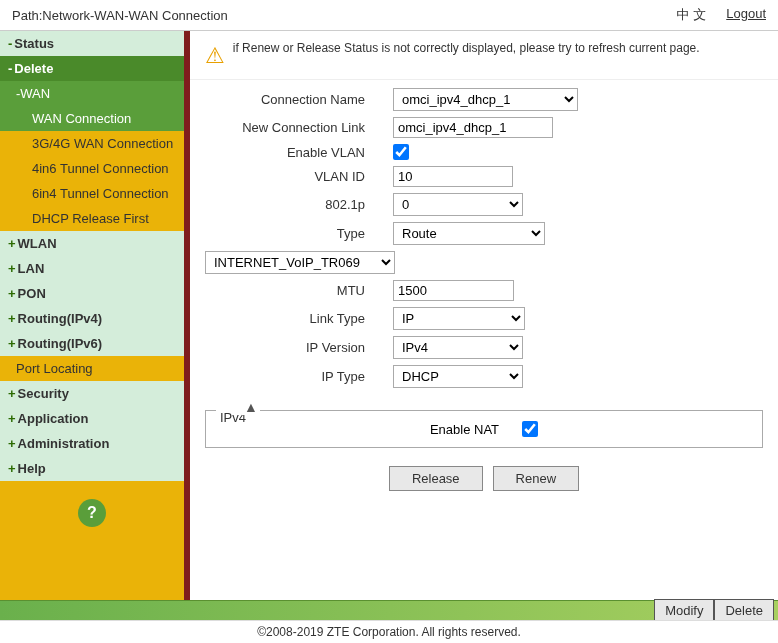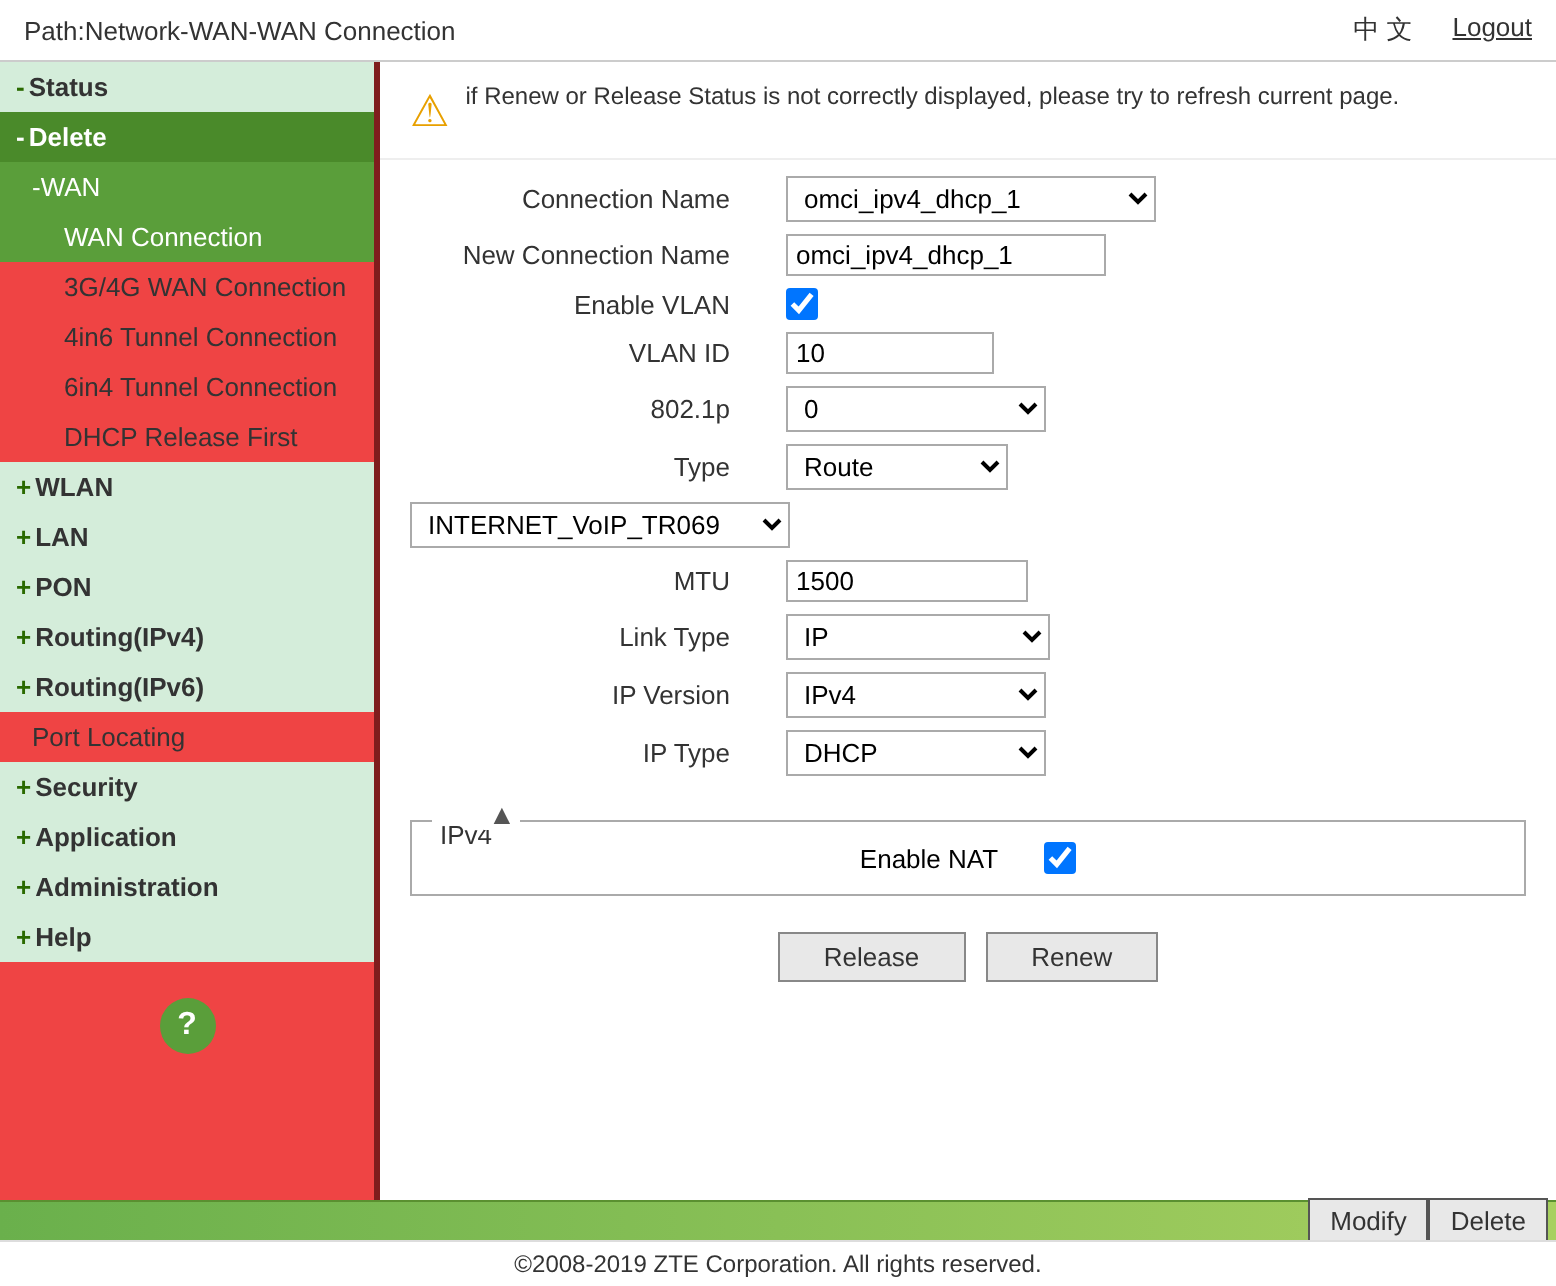--- a/index.html
+++ b/index.html
@@ -9,21 +9,21 @@
     .top-bar { background: #fff; border-bottom: 1px solid #ccc; padding: 6px 12px; display: flex; justify-content: space-between; align-items: center; min-height: 30px; }
     .top-bar-path { font-size: 13px; color: #333; }
     .top-bar-right { display: flex; gap: 20px; }
     .top-bar-lang { font-size: 13px; color: #333; cursor: pointer; }
     .top-bar-logout { font-size: 13px; color: #333; cursor: pointer; text-decoration: underline; }
 
     
     .main-layout { display: flex; flex: 1; overflow: hidden; }
 
     
-    .sidebar { width: 190px; background: #ef4444; border-right: 3px solid #7f1d1d; overflow-y: auto; flex-shrink: 0; }
+    .sidebar { width: 190px; background: #eab308; border-right: 6px solid #7f1d1d; overflow-y: auto; flex-shrink: 0; }
     .sidebar-item { padding: 5px 10px; cursor: pointer; font-size: 13px; color: #333; }
     .sidebar-item.section-header { font-weight: bold; padding: 5px 8px; }
     .sidebar-item.section-header.top-level { background: #d4edda; color: #333; }
     .sidebar-item.section-header.active-section { background: #4a8a2a; color: #fff; }
     .sidebar-item.sub-item { padding-left: 20px; }
     .sidebar-item.sub-sub-item { padding-left: 32px; }
 
     
     .content { flex: 1; overflow-y: auto; padding: 0; background: #fff; }
 
@@ -151,44 +151,44 @@
     <div class="form-area">
 
       <div class="form-row">
         <span class="form-label">Connection Name</span>
         <select class="form-select" style="width:185px;">
           <option>omci_ipv4_dhcp_1</option>
         </select>
       </div>
 
       <div class="form-row">
-        <span class="form-label">New Connection Name</span>
+        <span class="form-label">New Connection Link</span>
         <input type="text" class="form-control" style="width: 160px;" value="omci_ipv4_dhcp_1">
       </div>
 
       <div class="form-row">
         <span class="form-label">Enable VLAN</span>
         <input type="checkbox" class="checkbox-input" checked="" style="">
       </div>
 
       <div class="form-row">
         <span class="form-label">VLAN ID</span>
-        <input type="text" class="form-control" style="width: 104px;" value="10">
+        <input type="text" class="form-control" style="width: 120px;" value="10">
       </div>
 
       <div class="form-row">
         <span class="form-label">802.1p</span>
         <select class="form-select" style="width:130px;">
           <option>0</option><option>1</option><option>2</option><option>3</option>
         </select>
       </div>
 
       <div class="form-row">
         <span class="form-label">Type</span>
-        <select class="form-select" style="width:111px;">
+        <select class="form-select" style="width:152px;">
           <option>Route</option><option>Bridge</option>
         </select>
       </div>
 
       <div class="form-row">
         <select class="form-select" style="width:190px;">
           <option>INTERNET_VoIP_TR069</option>
         </select>
       </div>
 

